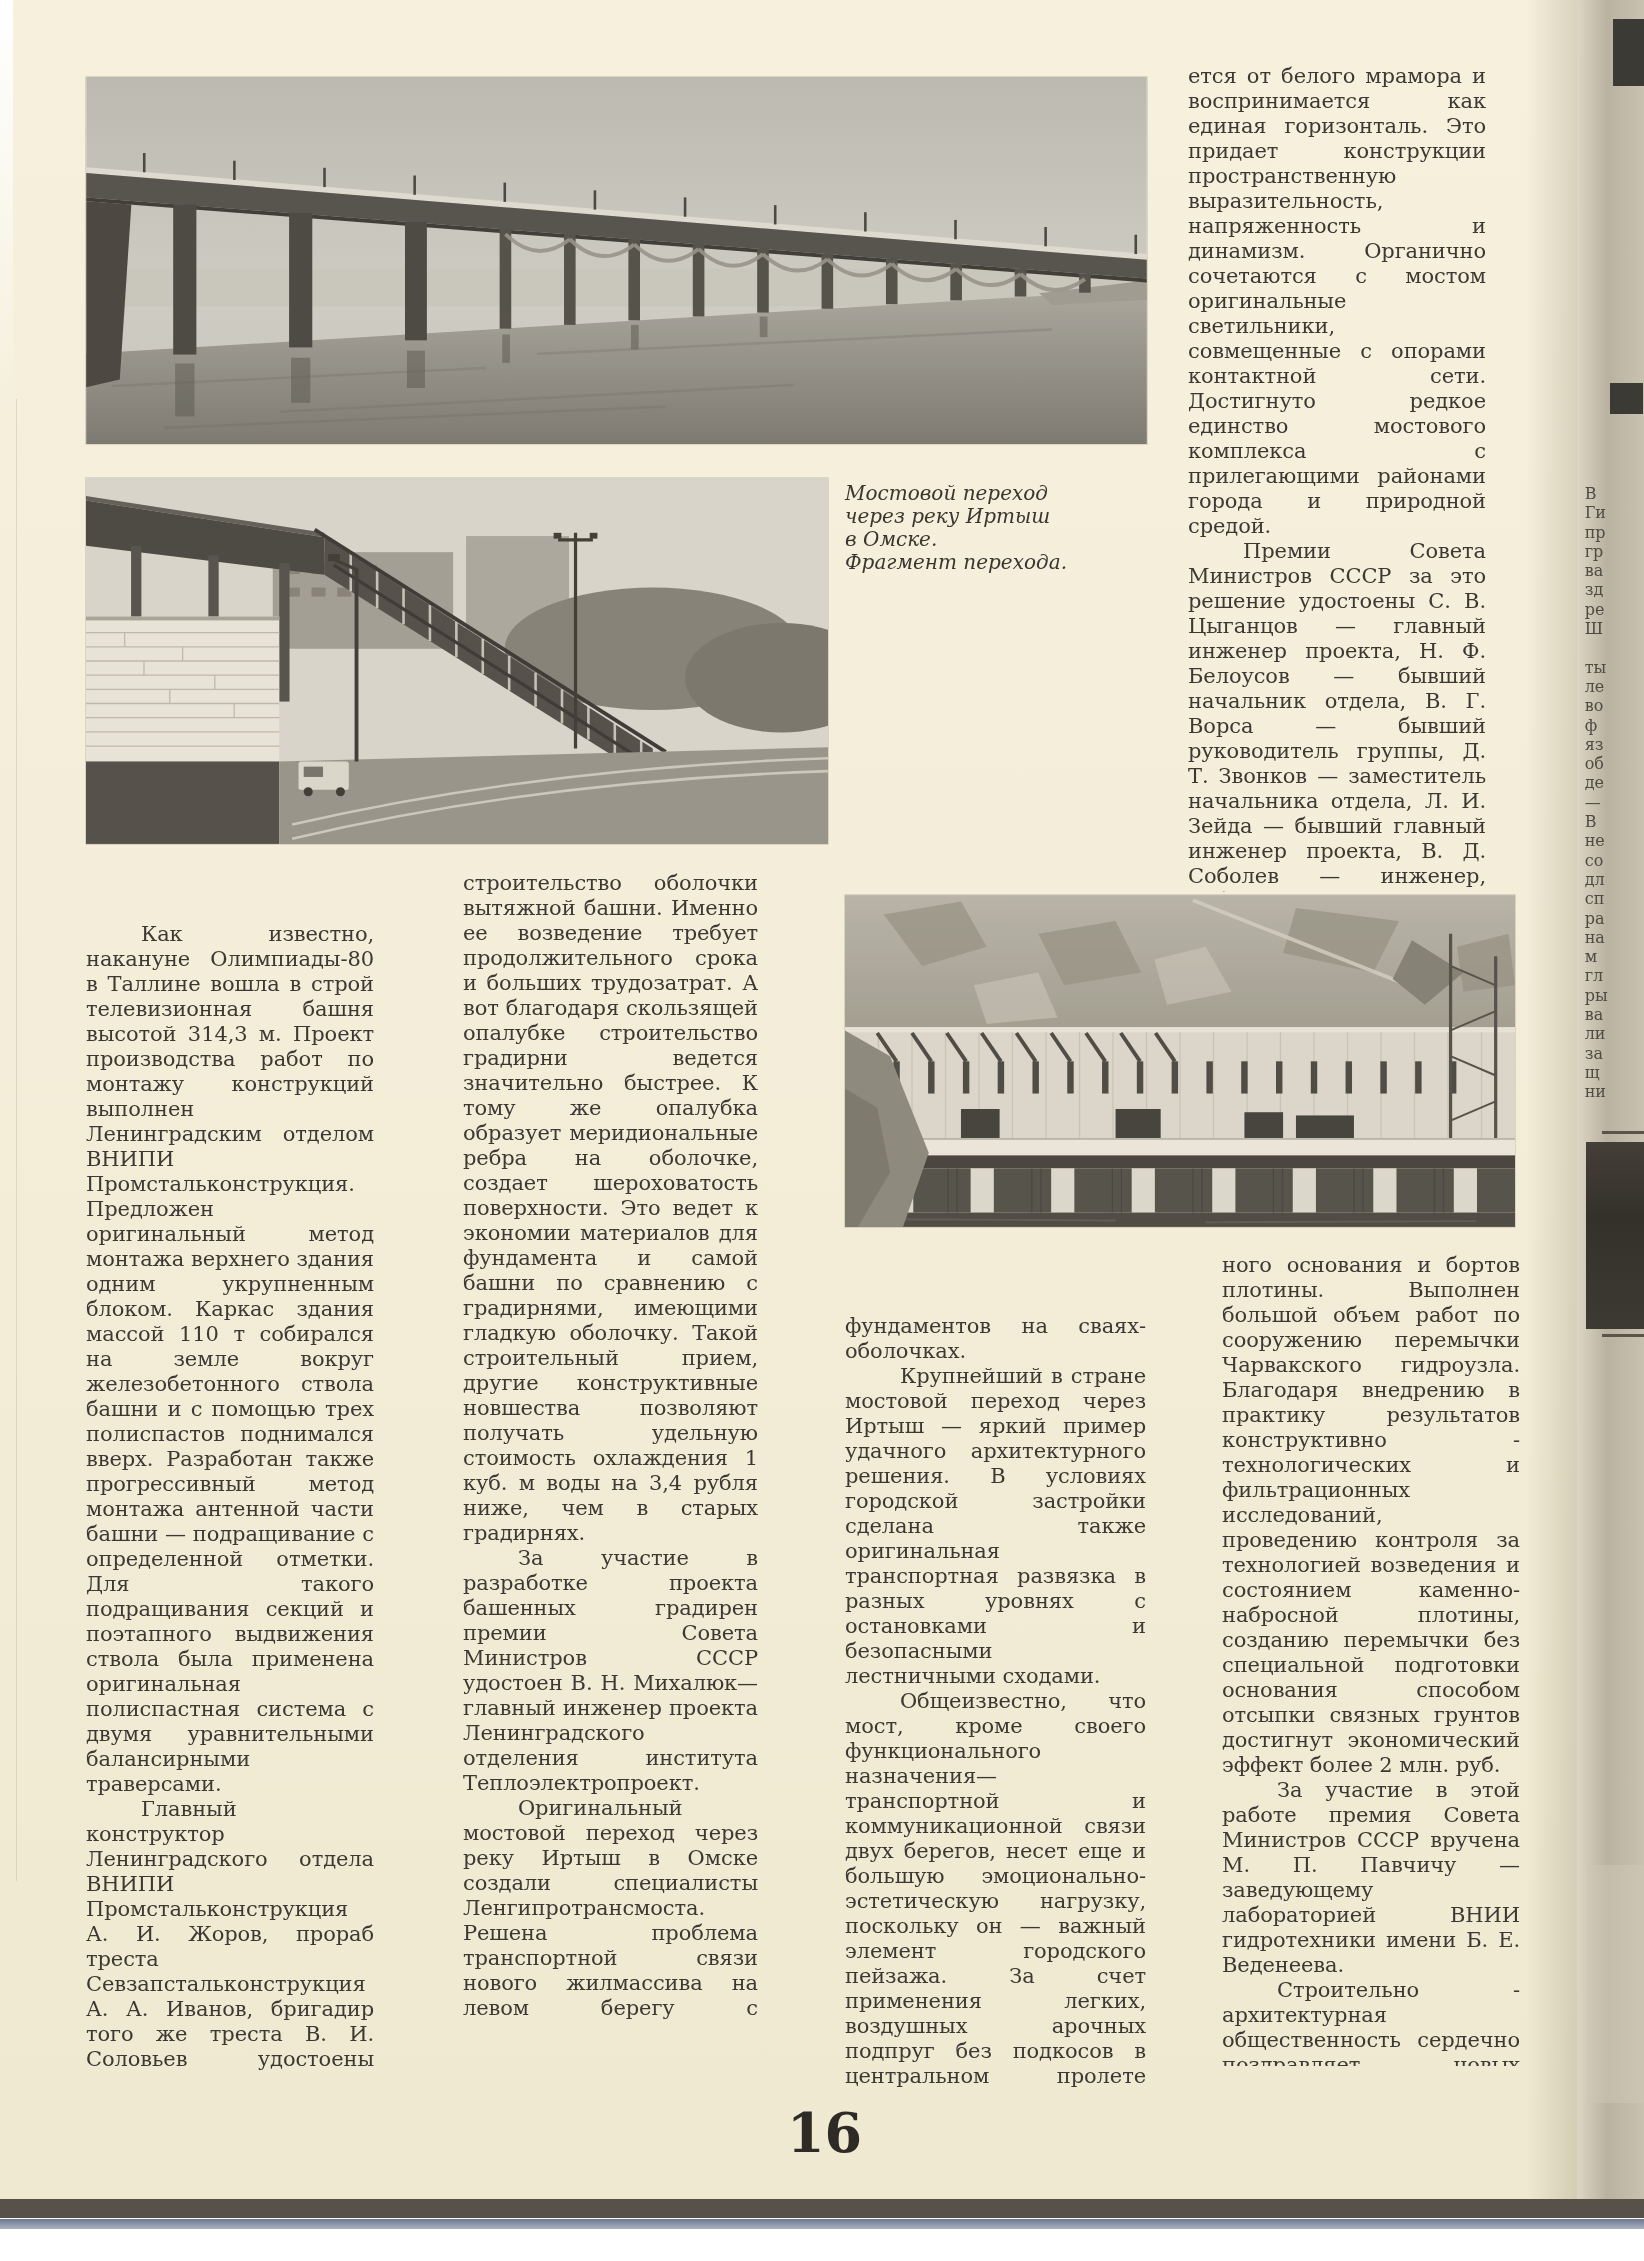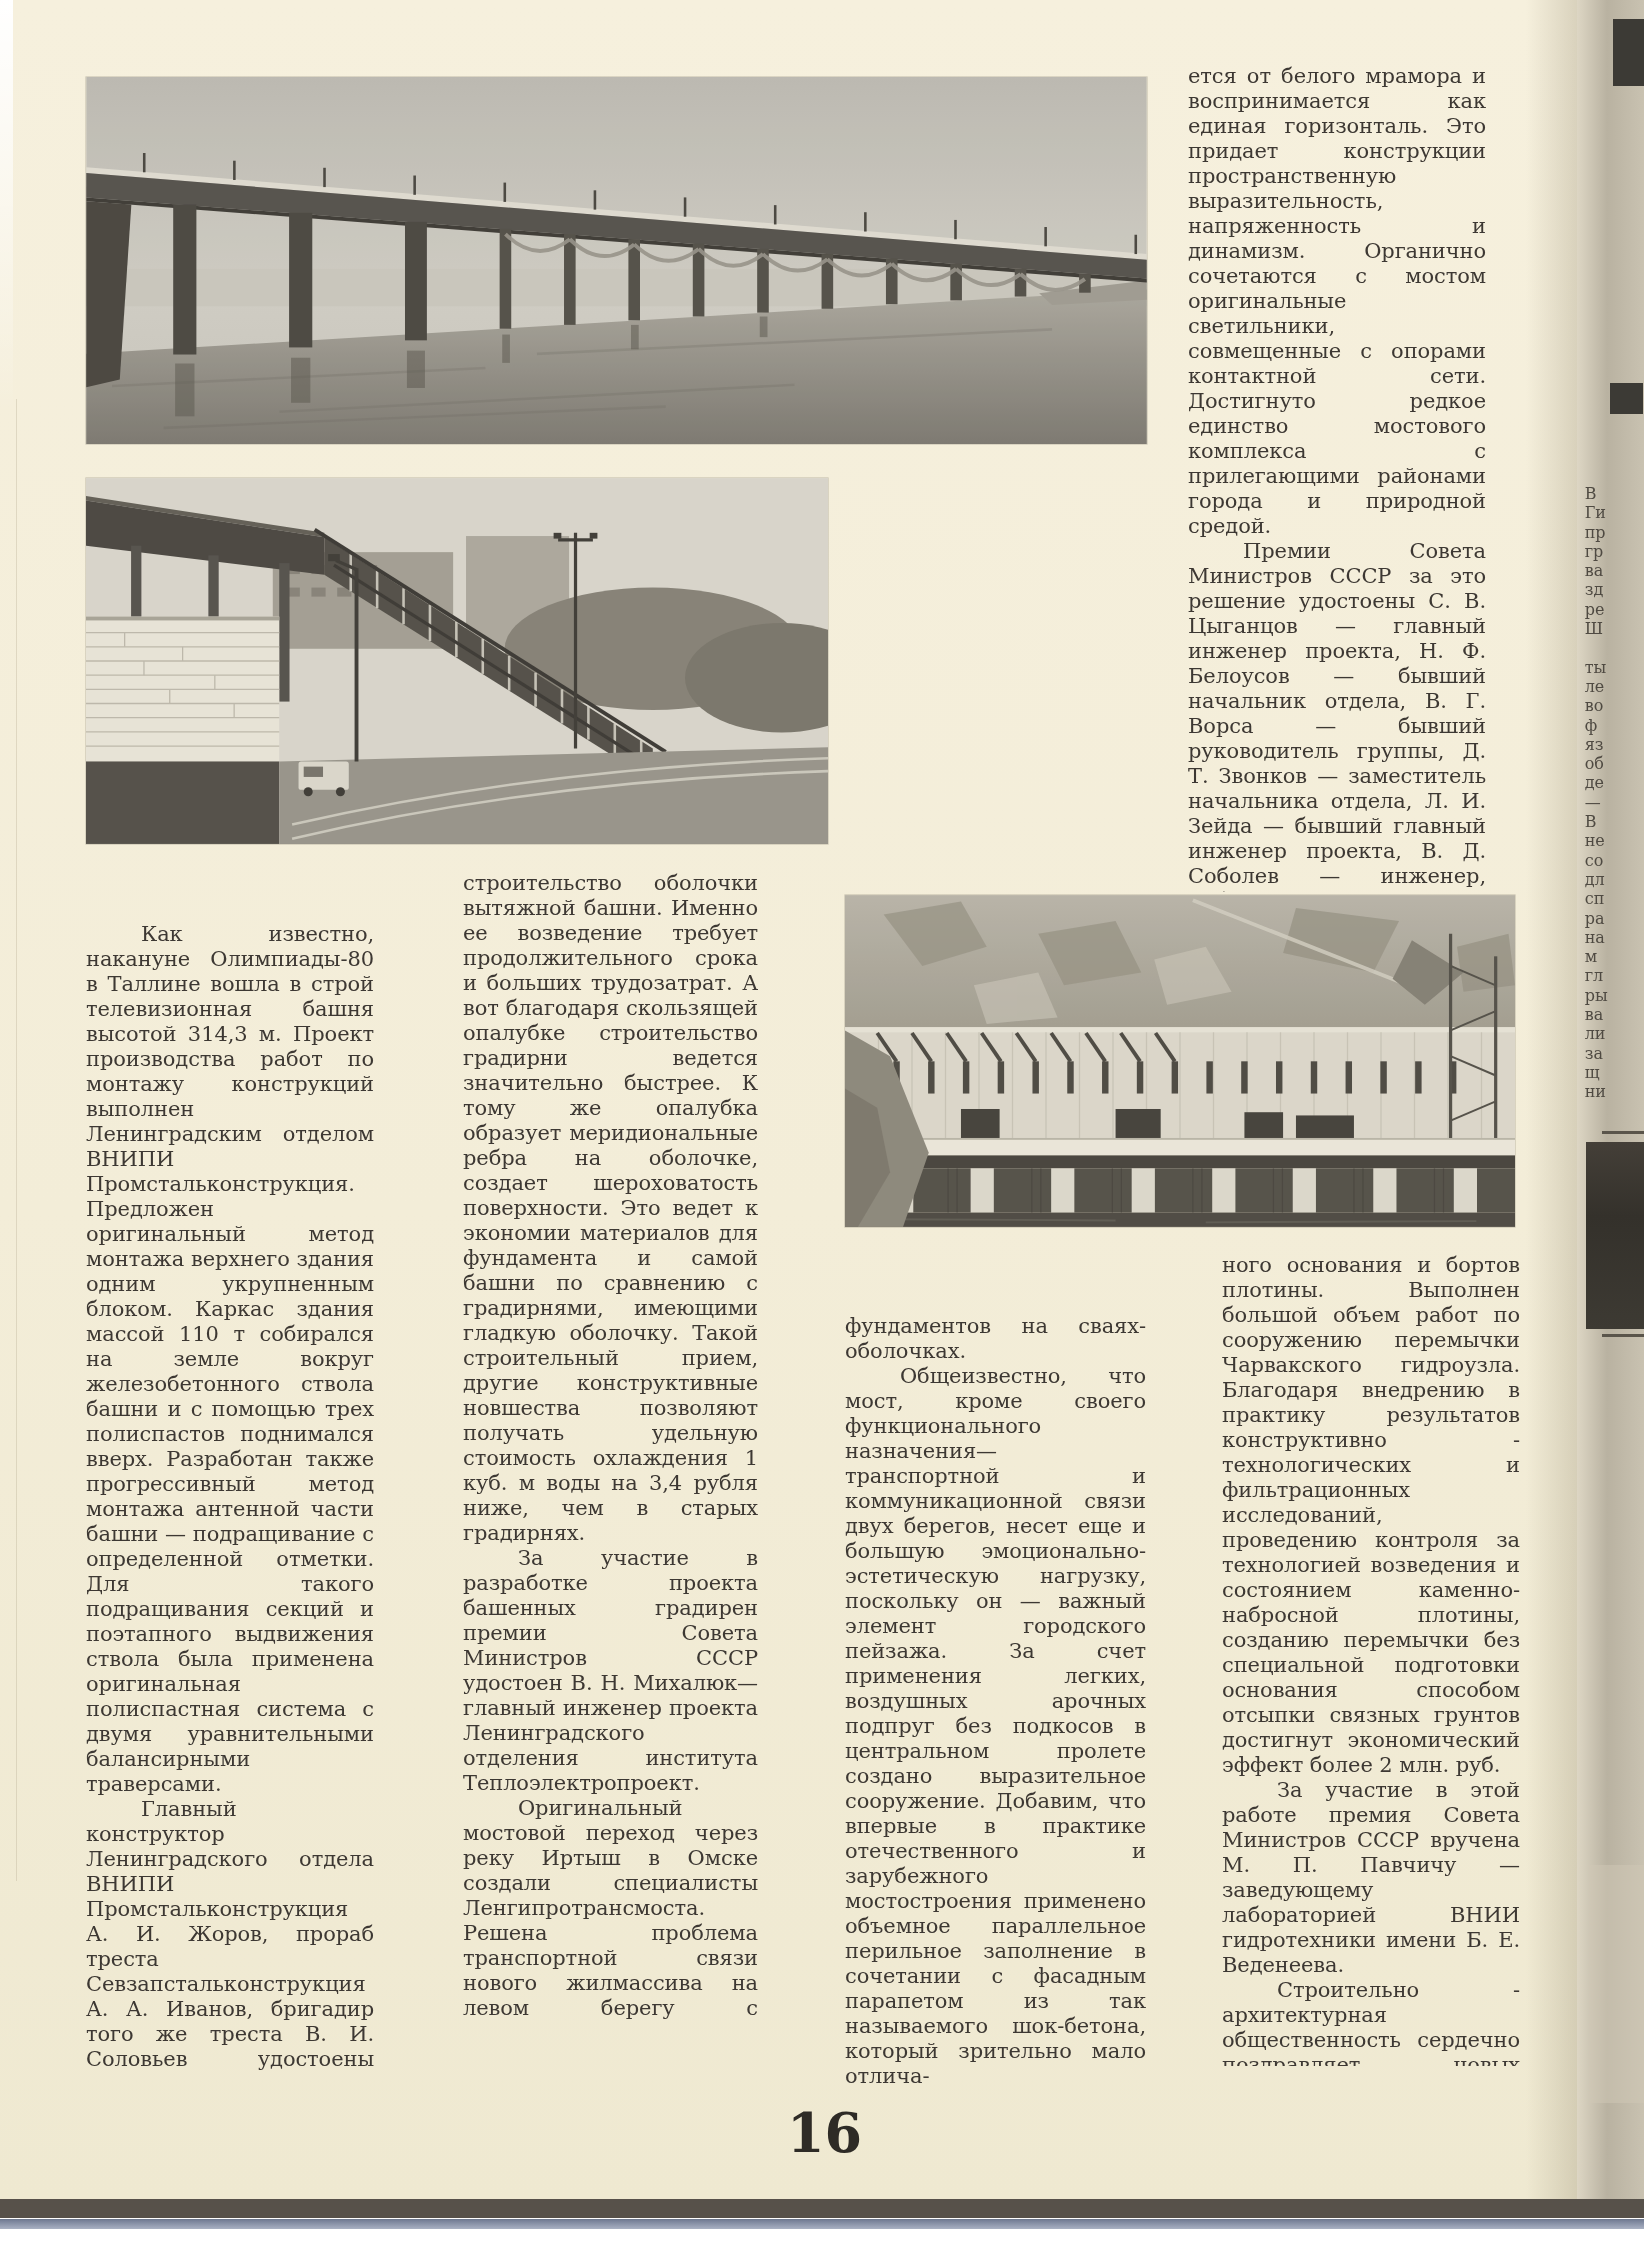--- a/index.html
+++ b/index.html
@@ -146,20 +146,26 @@
         <rect x="498" y="425" width="28" height="58"></rect>
           <rect x="646" y="400" width="12" height="44"></rect>
         <rect x="846" y="385" width="12" height="38"></rect>
           <rect x="1046" y="372" width="12" height="32"></rect>
       </g>
       <polygon points="0,193 70,198 52,470 0,482" fill="#3a3732"></polygon>
       <rect width="1647" height="570" fill="#f5efdb" opacity="0.10"></rect>
     </svg>
   </figure>
 
+  <div class="cap cap-bridge">
+      <div>Мостовой переход</div>
+      <div>через реку Иртыш</div>
+      <div>в Омске.</div>
+      <div>Фрагмент перехода.</div>
+    </div>
 
   <figure class="photo-stairs">
     <svg width="742" height="366" viewBox="0 0 1152 568">
       <rect width="1152" height="568" fill="#d5d2c9"></rect>
       <rect x="290" y="115" width="280" height="150" fill="#9b978d"></rect>
       <g fill="#7d7970">
         <rect x="310" y="135" width="22" height="14"></rect>
           <rect x="350" y="135" width="22" height="14"></rect>
         <rect x="390" y="135" width="22" height="14"></rect>
           <rect x="430" y="135" width="22" height="14"></rect>
@@ -371,20 +377,21 @@
       <p>Как известно, накануне Олимпиады-80 в Таллине вошла в строй телевизионная башня высотой 314,3 м. Проект производства работ по монтажу конструкций выполнен Ленинградским отделом ВНИПИ Промстальконструкция. Предложен оригинальный метод монтажа верхнего здания одним укрупненным блоком. Каркас здания массой 110 т собирался на земле вокруг железобетонного ствола башни и с помощью трех полиспастов поднимался вверх. Разработан также прогрессивный метод монтажа антенной части башни — подращивание с определенной отметки. Для такого подращивания секций и поэтапного выдвижения ствола была применена оригинальная полиспастная система с двумя уравнительными балансирными траверсами.</p>
       <p>Главный конструктор Ленинградского отдела ВНИПИ Промстальконструкция А. И. Жоров, прораб треста Севзапстальконструкция А. А. Иванов, бригадир того же треста В. И. Соловьев удостоены премии Совета Министров СССР за проектирование и строительство комплекса сооружений радиотелевизионной передающей станции в Таллине.</p>
     </div>
   <div class="col col2 cont">
       <p>строительство оболочки вытяжной башни. Именно ее возведение требует продолжительного срока и больших трудозатрат. А вот благодаря скользящей опалубке строительство градирни ведется значительно быстрее. К тому же опалубка образует меридиональные ребра на оболочке, создает шероховатость поверхности. Это ведет к экономии материалов для фундамента и самой башни по сравнению с градирнями, имеющими гладкую оболочку. Такой строительный прием, другие конструктивные новшества позволяют получать удельную стоимость охлаждения 1 куб. м воды на 3,4 рубля ниже, чем в старых градирнях.</p>
       <p>За участие в разработке проекта башенных градирен премии Совета Министров СССР удостоен В. Н. Михалюк—главный инженер проекта Ленинградского отделения института Теплоэлектропроект.</p>
       <p>Оригинальный мостовой переход через реку Иртыш в Омске создали специалисты Ленгипротрансмоста. Решена проблема транспортной связи нового жилмассива на левом берегу с промышленно-административным центром.</p>
     </div>
   <div class="col col3 cont">
       <p>фундаментов на сваях-оболочках.</p>
+      <p>Крупнейший в стране мостовой переход через Иртыш — яркий пример удачного архитектурного решения. В условиях городской застройки сделана также оригинальная транспортная развязка в разных уровнях с остановками и безопасными лестничными сходами.</p>
       <p>Общеизвестно, что мост, кроме своего функционального назначения—транспортной и коммуникационной связи двух берегов, несет еще и большую эмоционально-эстетическую нагрузку, поскольку он — важный элемент городского пейзажа. За счет применения легких, воздушных арочных подпруг без подкосов в центральном пролете создано выразительное сооружение. Добавим, что впервые в практике отечественного и зарубежного мостостроения применено объемное параллельное перильное заполнение в сочетании с фасадным парапетом из так называемого шок-бетона, который зрительно мало отлича-</p>
     </div>
   <div class="col col4top cont">
       <p>ется от белого мрамора и воспринимается как единая горизонталь. Это придает конструкции пространственную выразительность, напряженность и динамизм. Органично сочетаются с мостом оригинальные светильники, совмещенные с опорами контактной сети. Достигнуто редкое единство мостового комплекса с прилегающими районами города и природной средой.</p>
       <p>Премии Совета Министров СССР за это решение удостоены С. В. Цыганцов — главный инженер проекта, Н. Ф. Белоусов — бывший начальник отдела, В. Г. Ворса — бывший руководитель группы, Д. Т. Звонков — заместитель начальника отдела, Л. И. Зейда — бывший главный инженер проекта, В. Д. Соболев — инженер, работники Ленгипротрансмоста.</p>
     </div>
   <div class="col col4bot cont">
       <p>ного основания и бортов плотины. Выполнен большой объем работ по сооружению перемычки Чарвакского гидроузла. Благодаря внедрению в практику результатов конструктивно - технологических и фильтрационных исследований, проведению контроля за технологией возведения и состоянием каменно-набросной плотины, созданию перемычки без специальной подготовки основания способом отсыпки связных грунтов достигнут экономический эффект более 2 млн. руб.</p>
       <p>За участие в этой работе премия Совета Министров СССР вручена М. П. Павчичу — заведующему лабораторией ВНИИ гидротехники имени Б. Е. Веденеева.</p>
       <p>Строительно - архитектурная общественность сердечно поздравляет новых лауреатов и выражает уверенность, что их дальнейший труд послужит весомым вкладом в решение задач, выдвинутых историческим XXVI съездом Коммунистической партии Советского Союза.</p>

